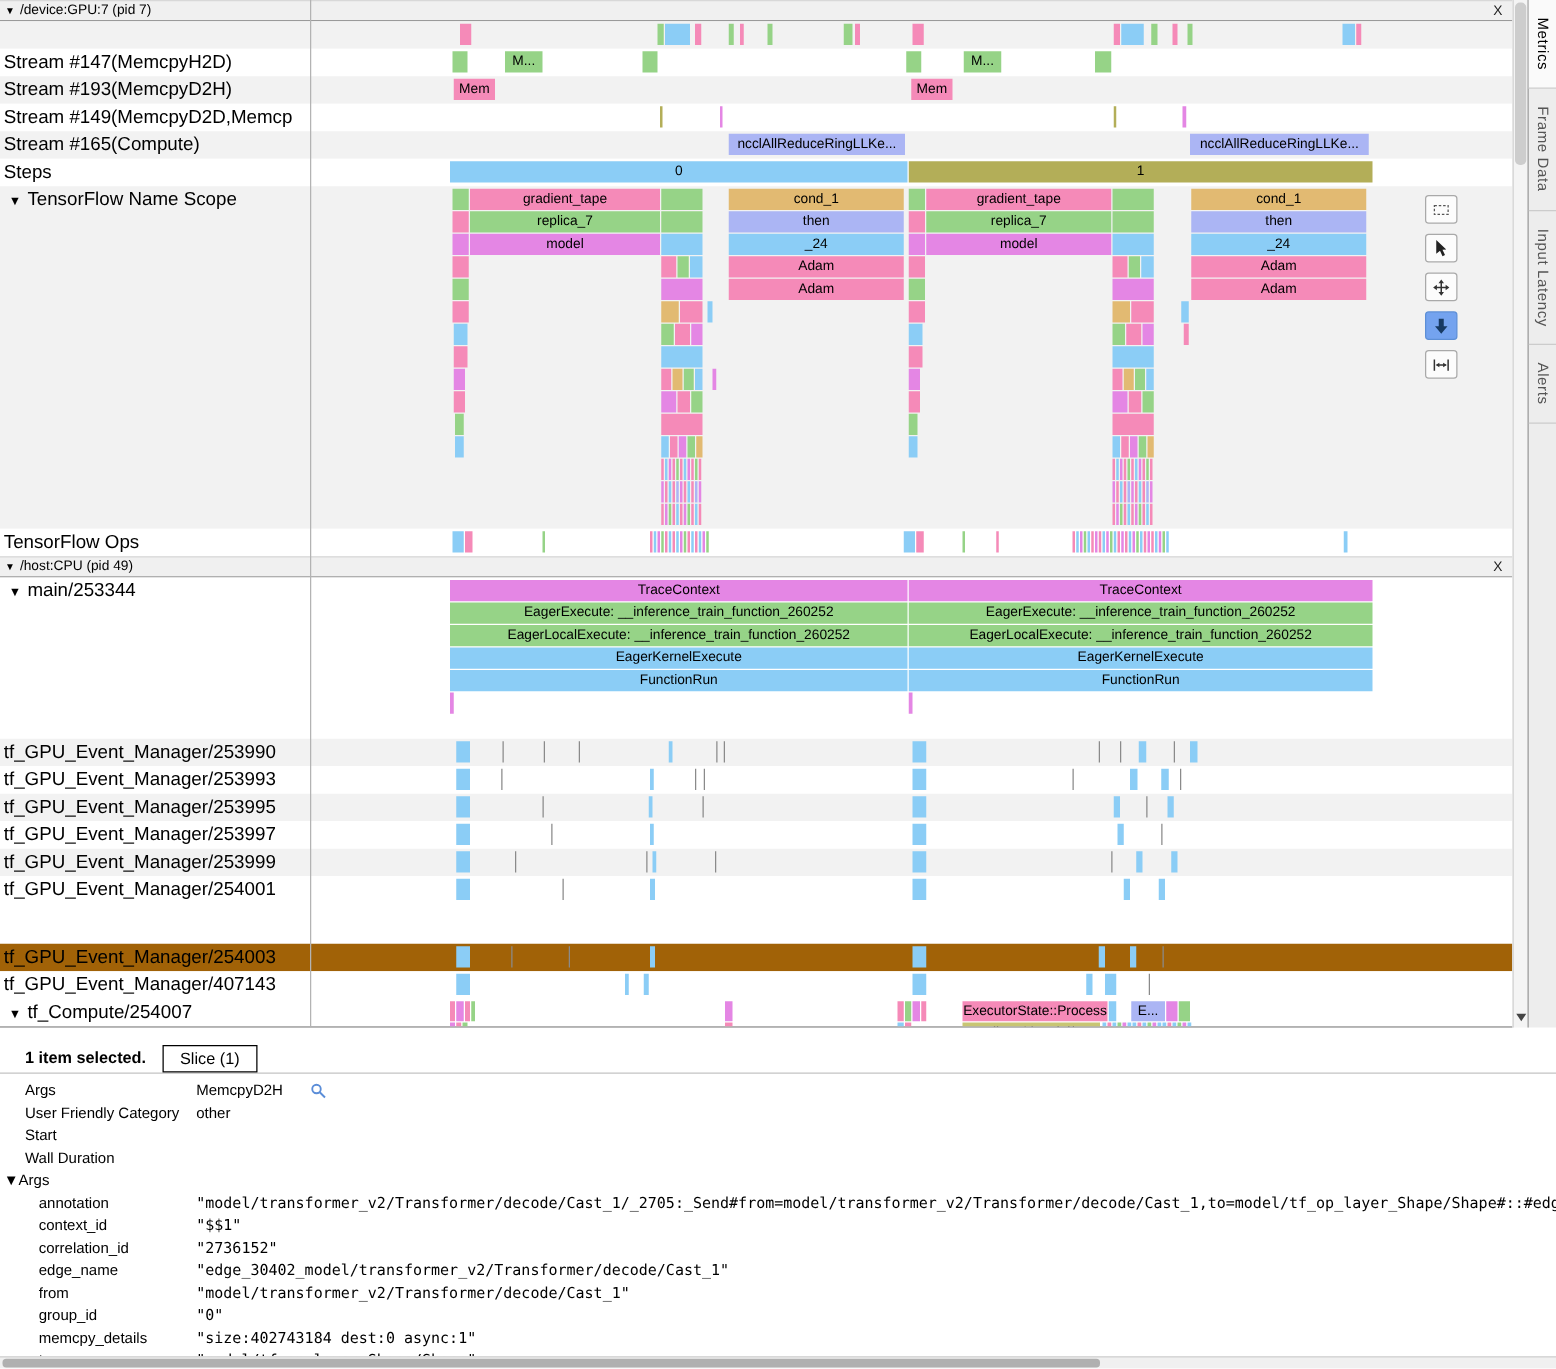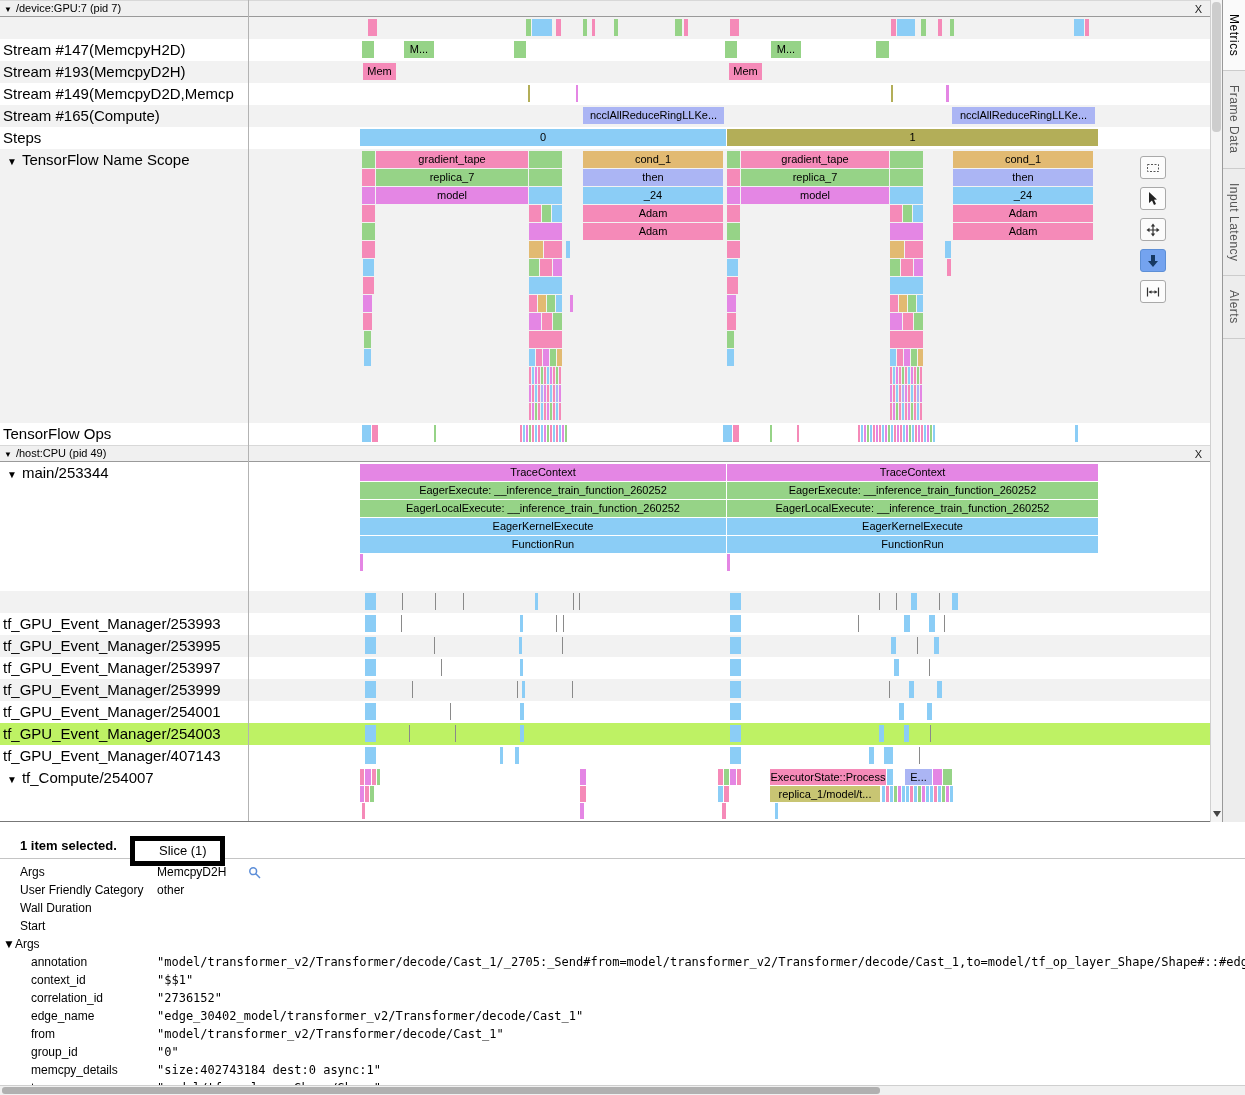--- a/index.html
+++ b/index.html
@@ -26,21 +26,21 @@
   
   .tools{position:absolute;left:1140px;top:156px;width:30px;z-index:20;display:flex;flex-direction:column;gap:8px;}
   .tool-btn{width:26px;height:23px;background:#fcfcfc;border:1px solid #a9a9a9;border-radius:3px;display:flex;align-items:center;justify-content:center;box-sizing:border-box;}
   .tool-btn.active{background:#74a3ef;border-color:#5d8fd6;}
   .tool-btn svg{display:block;}
   
   .bottom{position:absolute;left:0;top:823px;width:1245px;height:262px;background:#fff;overflow:hidden;z-index:5;}
   .gap{height:11px;}
   .sel-bar{position:relative;height:24px;border-bottom:1px solid #c4c4c4;}
   .sel-text{position:absolute;left:20px;top:4px;font-weight:bold;font-size:13px;}
-  .slice-tab{position:absolute;left:130px;top:2px;border:5px solid #000000;background:#fff;padding:2px 13px 3px 24px;font-size:13px;}
+  .slice-tab{position:absolute;left:130px;top:2px;border:1px solid #000000;background:#fff;padding:2px 13px 3px 13px;font-size:13px;}
   .detail-rows{padding-top:4px;}
   .drow{position:relative;height:18px;font-size:12px;line-height:18px;}
   .dlabel{position:absolute;top:0;white-space:nowrap;}
   .dvalue{position:absolute;left:157px;right:0;top:0;overflow:hidden;white-space:nowrap;}
   .mono{font-family:"DejaVu Sans Mono",monospace;}
   .mag{position:absolute;left:248px;top:3px;}
   
   .hscroll{position:absolute;left:0;top:1085px;width:1245px;height:10px;background:#f0f0f0;border-top:1px solid #cfcfcf;box-sizing:border-box;z-index:6;}
   .hthumb{position:absolute;left:2px;top:1px;height:7px;width:878px;background:#b0b0b0;border-radius:3px;}
 </style>
@@ -358,20 +358,21 @@
               <div class="slice" style="left: 479px; top: 38px; width: 371px; height: 17px; line-height: 17px; background: rgb(150, 211, 135);">EagerLocalExecute: __inference_train_function_260252</div>
               <div class="slice" style="left: 112px; top: 56px; width: 366px; height: 17px; line-height: 17px; background: rgb(139, 205, 246);">EagerKernelExecute</div>
               <div class="slice" style="left: 479px; top: 56px; width: 371px; height: 17px; line-height: 17px; background: rgb(139, 205, 246);">EagerKernelExecute</div>
               <div class="slice" style="left: 112px; top: 74px; width: 366px; height: 17px; line-height: 17px; background: rgb(139, 205, 246);">FunctionRun</div>
               <div class="slice" style="left: 479px; top: 74px; width: 371px; height: 17px; line-height: 17px; background: rgb(139, 205, 246);">FunctionRun</div>
               <div class="slice" style="left: 112px; top: 92px; width: 3px; height: 17px; line-height: 17px; background: rgb(228, 134, 228);"></div>
               <div class="slice" style="left: 479px; top: 92px; width: 3px; height: 17px; line-height: 17px; background: rgb(228, 134, 228);"></div>
             </div>
           </div>
           <div class="trow" style="height: 22px; background: rgb(242, 242, 242);">
+            <div class="row-label"><span>tf_GPU_Event_Manager/253990</span></div>
             <div class="track">
               <div class="slice" style="left: 117px; top: 2px; width: 11px; height: 17px; line-height: 17px; background: rgb(139, 205, 246);"></div>
               <div class="slice" style="left: 154px; top: 2px; width: 1px; height: 17px; line-height: 17px; background: rgb(138, 138, 138);"></div>
               <div class="slice" style="left: 187px; top: 2px; width: 1px; height: 17px; line-height: 17px; background: rgb(138, 138, 138);"></div>
               <div class="slice" style="left: 215px; top: 2px; width: 1px; height: 17px; line-height: 17px; background: rgb(138, 138, 138);"></div>
               <div class="slice" style="left: 287px; top: 2px; width: 3px; height: 17px; line-height: 17px; background: rgb(139, 205, 246);"></div>
               <div class="slice" style="left: 325px; top: 2px; width: 1px; height: 17px; line-height: 17px; background: rgb(138, 138, 138);"></div>
               <div class="slice" style="left: 331px; top: 2px; width: 1px; height: 17px; line-height: 17px; background: rgb(138, 138, 138);"></div>
               <div class="slice" style="left: 482px; top: 2px; width: 11px; height: 17px; line-height: 17px; background: rgb(139, 205, 246);"></div>
               <div class="slice" style="left: 631px; top: 2px; width: 1px; height: 17px; line-height: 17px; background: rgb(138, 138, 138);"></div>
@@ -438,21 +439,21 @@
             <div class="row-label"><span>tf_GPU_Event_Manager/254001</span></div>
             <div class="track">
               <div class="slice" style="left: 117px; top: 2px; width: 11px; height: 17px; line-height: 17px; background: rgb(139, 205, 246);"></div>
               <div class="slice" style="left: 202px; top: 2px; width: 1px; height: 17px; line-height: 17px; background: rgb(138, 138, 138);"></div>
               <div class="slice" style="left: 272px; top: 2px; width: 4px; height: 17px; line-height: 17px; background: rgb(139, 205, 246);"></div>
               <div class="slice" style="left: 482px; top: 2px; width: 11px; height: 17px; line-height: 17px; background: rgb(139, 205, 246);"></div>
               <div class="slice" style="left: 651px; top: 2px; width: 5px; height: 17px; line-height: 17px; background: rgb(139, 205, 246);"></div>
               <div class="slice" style="left: 679px; top: 2px; width: 5px; height: 17px; line-height: 17px; background: rgb(139, 205, 246);"></div>
             </div>
           </div>
-          <div class="trow" style="height: 22px; background: #bef264;">
+          <div class="trow" style="height: 22px; background: #a16207; margin-top: 32px;">
             <div class="row-label"><span>tf_GPU_Event_Manager/254003</span></div>
             <div class="track">
               <div class="slice" style="left: 117px; top: 2px; width: 11px; height: 17px; line-height: 17px; background: rgb(139, 205, 246);"></div>
               <div class="slice" style="left: 161px; top: 2px; width: 1px; height: 17px; line-height: 17px; background: rgb(138, 138, 138);"></div>
               <div class="slice" style="left: 207px; top: 2px; width: 1px; height: 17px; line-height: 17px; background: rgb(138, 138, 138);"></div>
               <div class="slice" style="left: 272px; top: 2px; width: 4px; height: 17px; line-height: 17px; background: rgb(139, 205, 246);"></div>
               <div class="slice" style="left: 482px; top: 2px; width: 11px; height: 17px; line-height: 17px; background: rgb(139, 205, 246);"></div>
               <div class="slice" style="left: 631px; top: 2px; width: 5px; height: 17px; line-height: 17px; background: rgb(139, 205, 246);"></div>
               <div class="slice" style="left: 656px; top: 2px; width: 5px; height: 17px; line-height: 17px; background: rgb(139, 205, 246);"></div>
               <div class="slice" style="left: 682px; top: 2px; width: 1px; height: 17px; line-height: 17px; background: rgb(138, 138, 138);"></div>
@@ -588,25 +589,25 @@
           <span class="mag"><svg width="13" height="13">
               <circle cx="5.2" cy="5.2" r="3.4" fill="none" stroke="#5b8dd8" stroke-width="1.5"></circle>
               <line x1="7.8" y1="7.8" x2="12" y2="12" stroke="#5b8dd8" stroke-width="1.5"></line>
             </svg></span>
         </div>
         <div class="drow">
           <span class="dlabel" style="left: 20px;">User Friendly Category</span>
           <span class="dvalue">other</span>
         </div>
         <div class="drow">
+          <span class="dlabel" style="left: 20px;">Start</span>
+          <span class="dvalue"></span>
+        </div>
+        <div class="drow">
           <span class="dlabel" style="left: 20px;">Wall Duration</span>
-          <span class="dvalue"></span>
-        </div>
-        <div class="drow">
-          <span class="dlabel" style="left: 20px;">Start</span>
           <span class="dvalue"></span>
         </div>
         <div class="drow">
           <span class="dlabel" style="left: 3px;">▼Args</span>
         </div>
         <div class="drow">
           <span class="dlabel" style="left: 31px;">annotation</span>
           <span class="dvalue mono">"model/transformer_v2/Transformer/decode/Cast_1/_2705:_Send#from=model/transformer_v2/Transformer/decode/Cast_1,to=model/tf_op_layer_Shape/Shape#::#edg</span>
         </div>
         <div class="drow">

